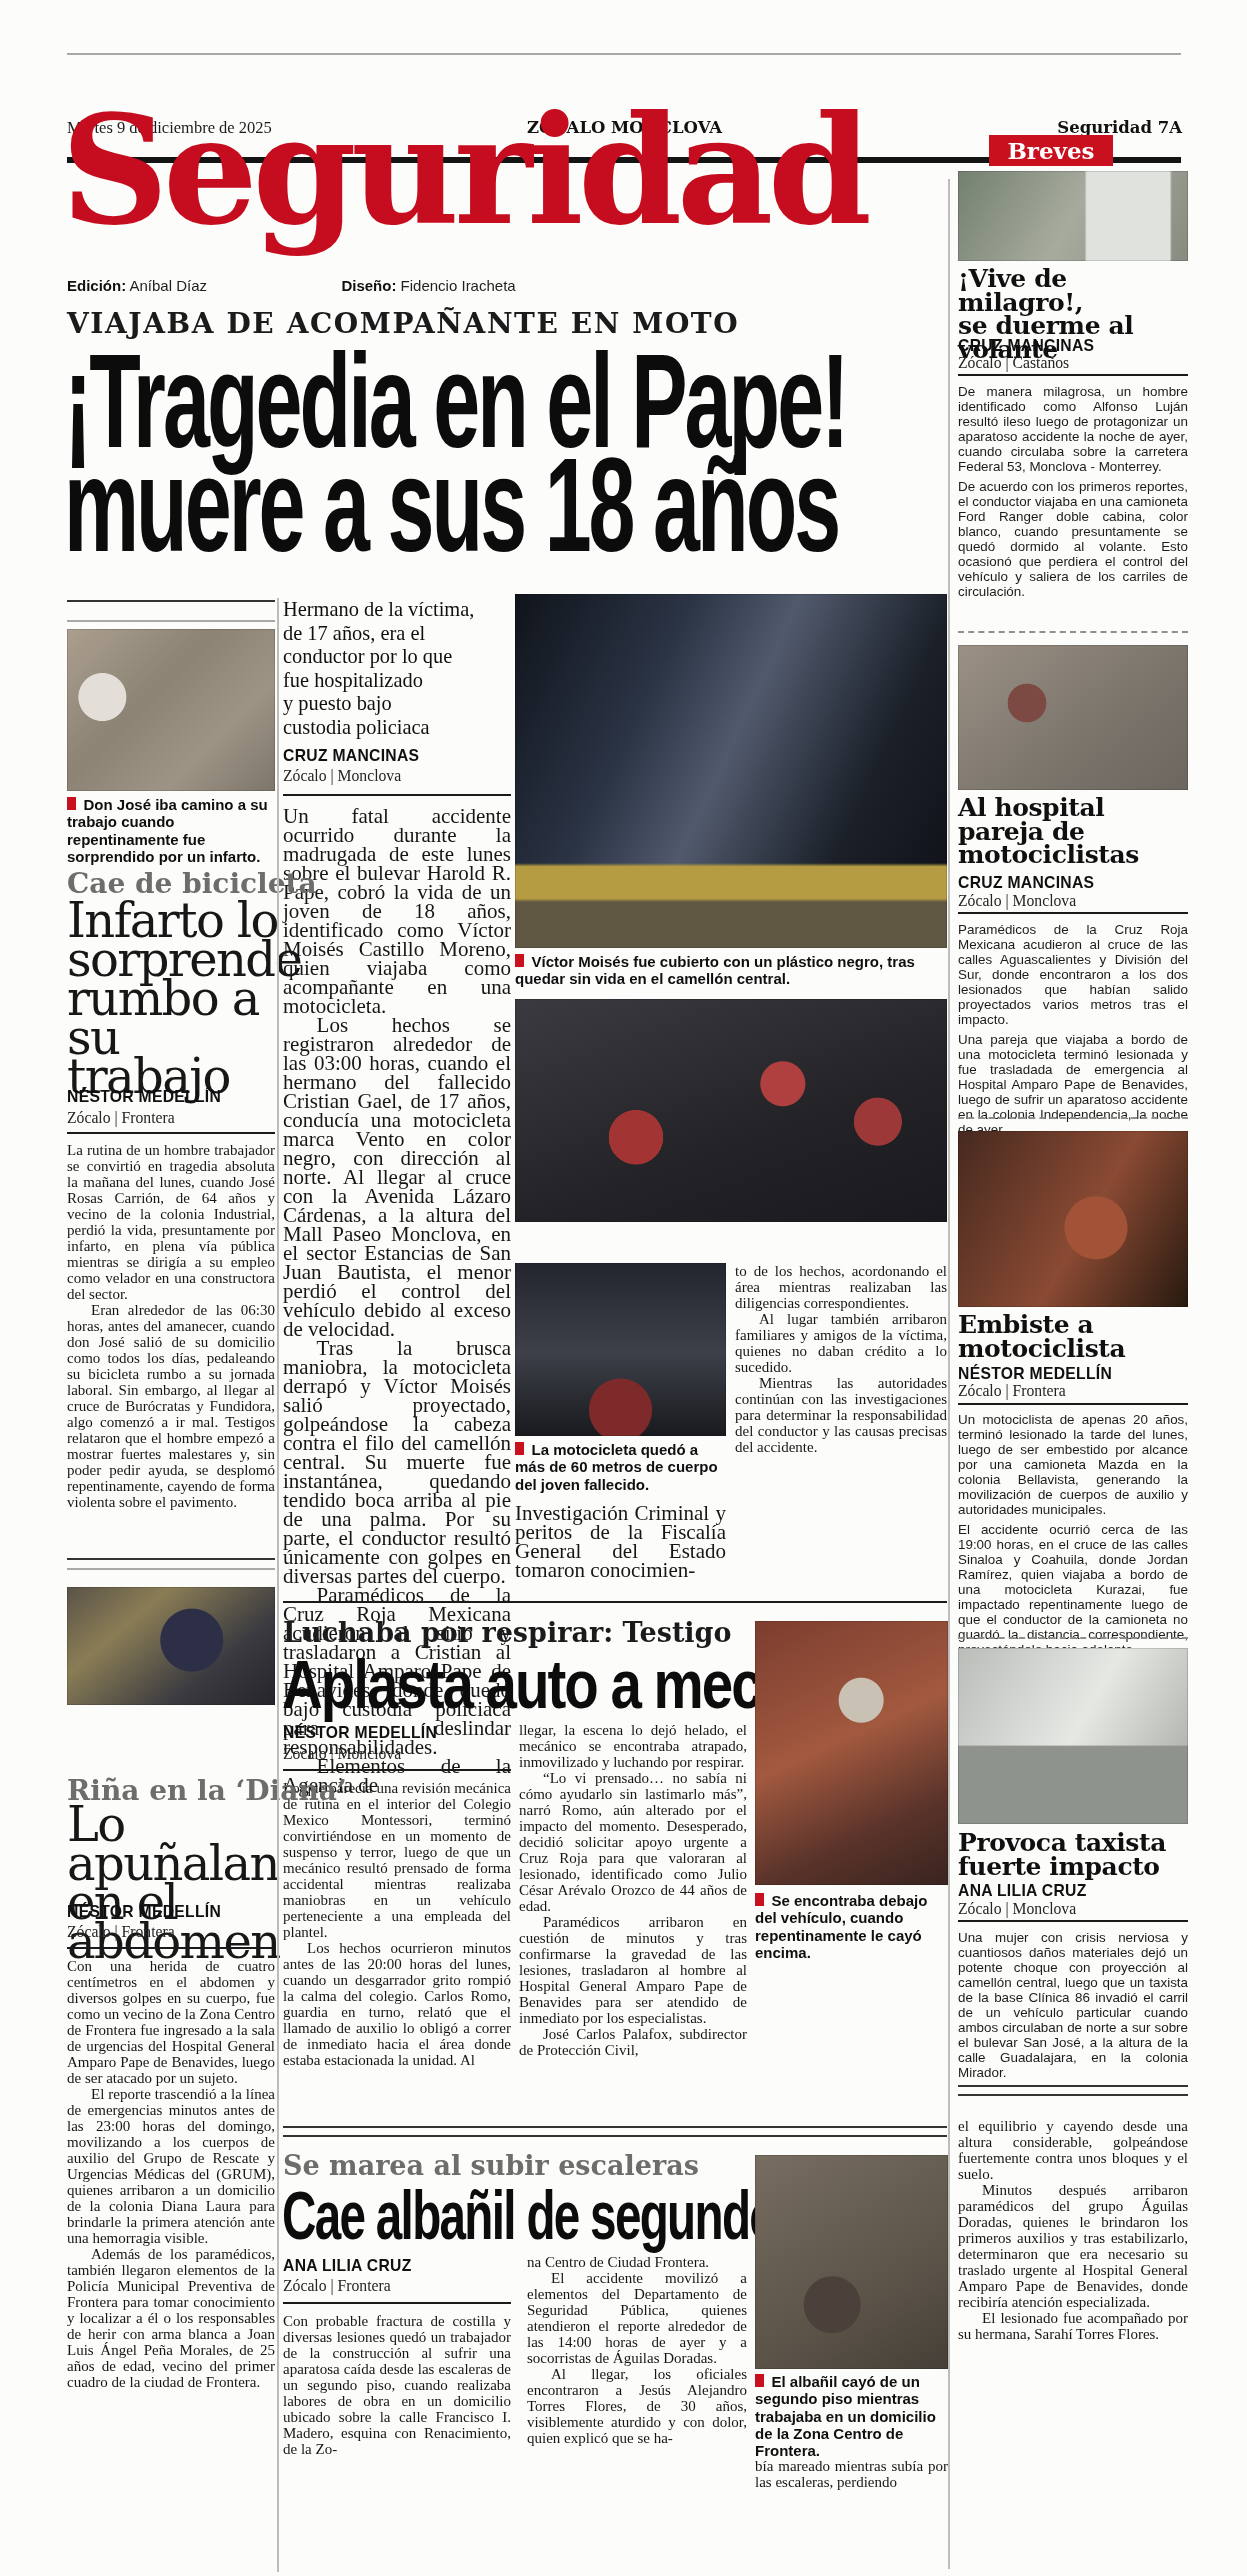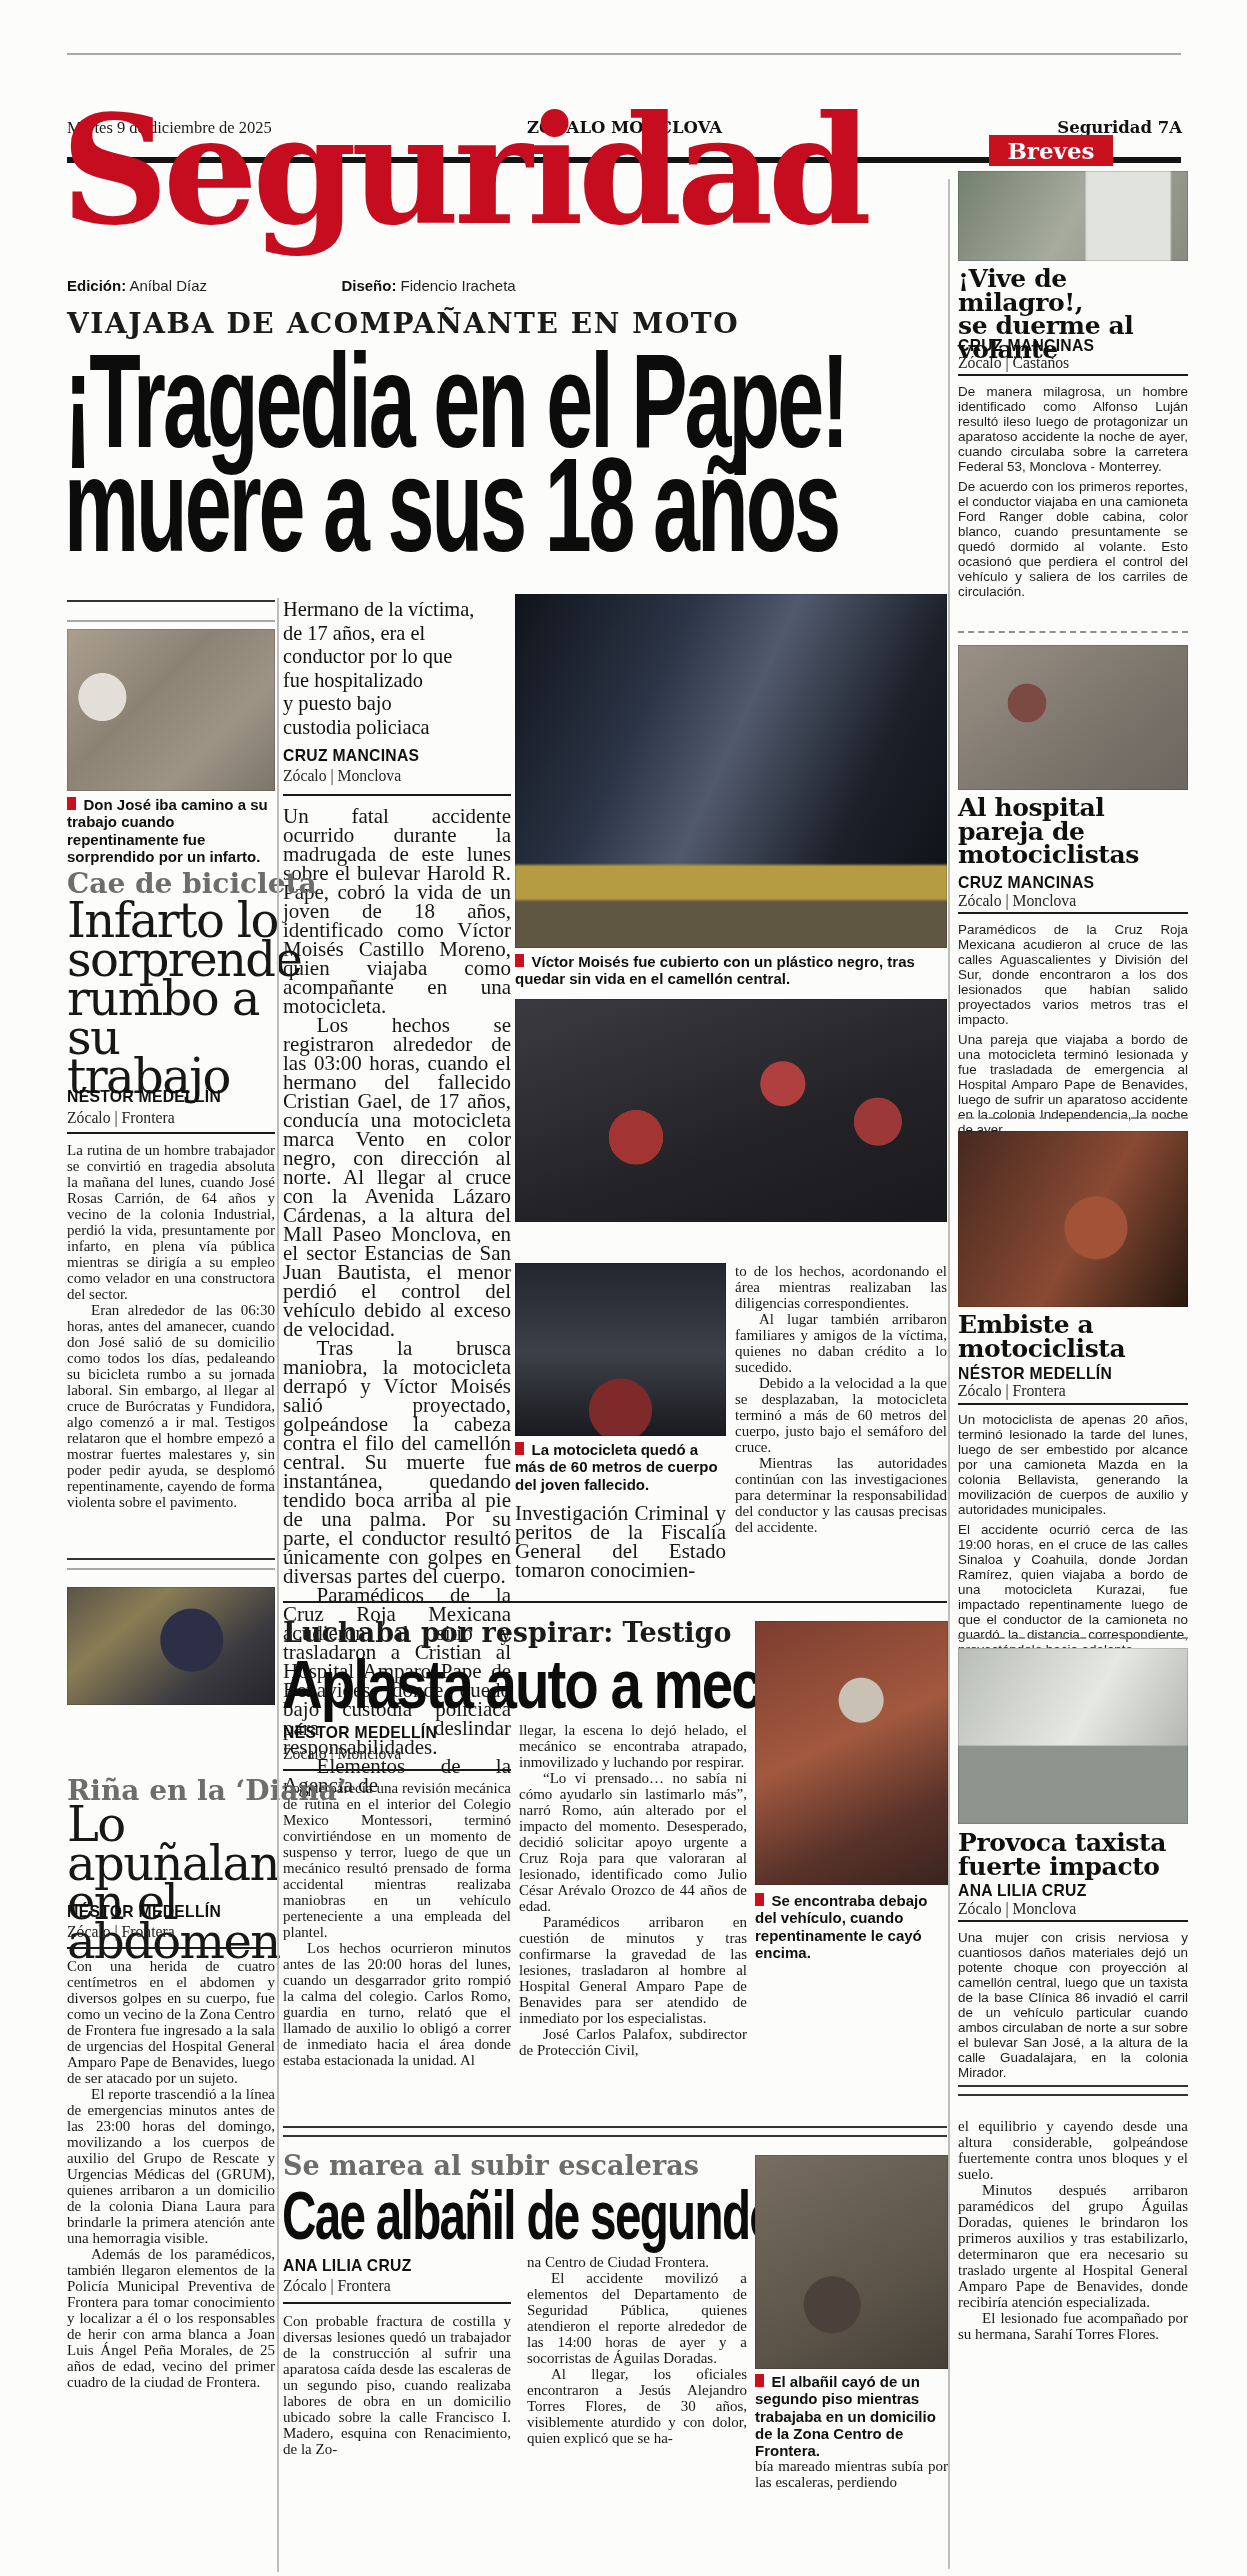--- a/index.html
+++ b/index.html
@@ -141,21 +141,20 @@
 
   <div class="abs photo ph-moto" style="left:515px;top:1263px;width:211px;height:173px;"></div>
   <div class="abs caption" style="left:515px;top:1441px;width:211px;"><span class="sq"></span><span>La motocicleta quedó a más de 60 metros de cuerpo del joven fallecido.</span></div>
 
   <div class="abs body-m" style="left:515px;top:1504px;width:211px;">
     <p>Investigación Criminal y peritos de la Fiscalía General del Estado tomaron conocimien-</p>
   </div>
   <div class="abs body-s" style="left:735px;top:1263px;width:212px;">
     <p>to de los hechos, acordonando el área mientras realizaban las diligencias correspondientes.</p>
     <p>Al lugar también arribaron familiares y amigos de la víctima, quienes no daban crédito a lo sucedido.</p>
-    <p>Debido a la velocidad a la que se desplazaban, la motocicleta terminó a más de 60 metros del cuerpo, justo bajo el semáforo del cruce.</p>
     <p>Mientras las autoridades continúan con las investigaciones para determinar la responsabilidad del conductor y las causas precisas del accidente.</p>
   </div>
 
   <div class="abs brule" style="left:283px;top:1601px;width:664px;"></div>
 
   <div class="abs kicker-black" style="left:283px;top:1617px;font-size:27px;">Luchaba por respirar: Testigo</div>
   <div class="abs h-sans" style="left:282px;top:1650px;"><span class="ln sx83">Aplasta auto a mecánico</span></div>
   <div class="abs byline" style="left:283px;top:1724px;">NÉSTOR MEDELLÍN</div>
   <div class="abs dateline" style="left:283px;top:1745px;">Zócalo | Monclova</div>
   <div class="abs brule" style="left:283px;top:1769px;width:228px;"></div>

